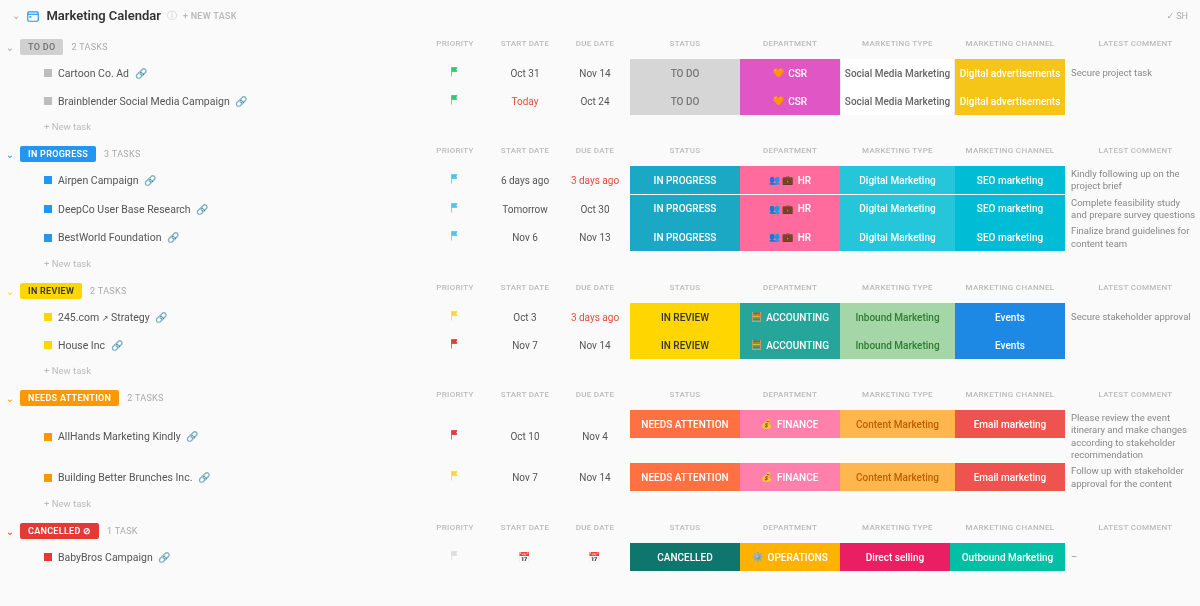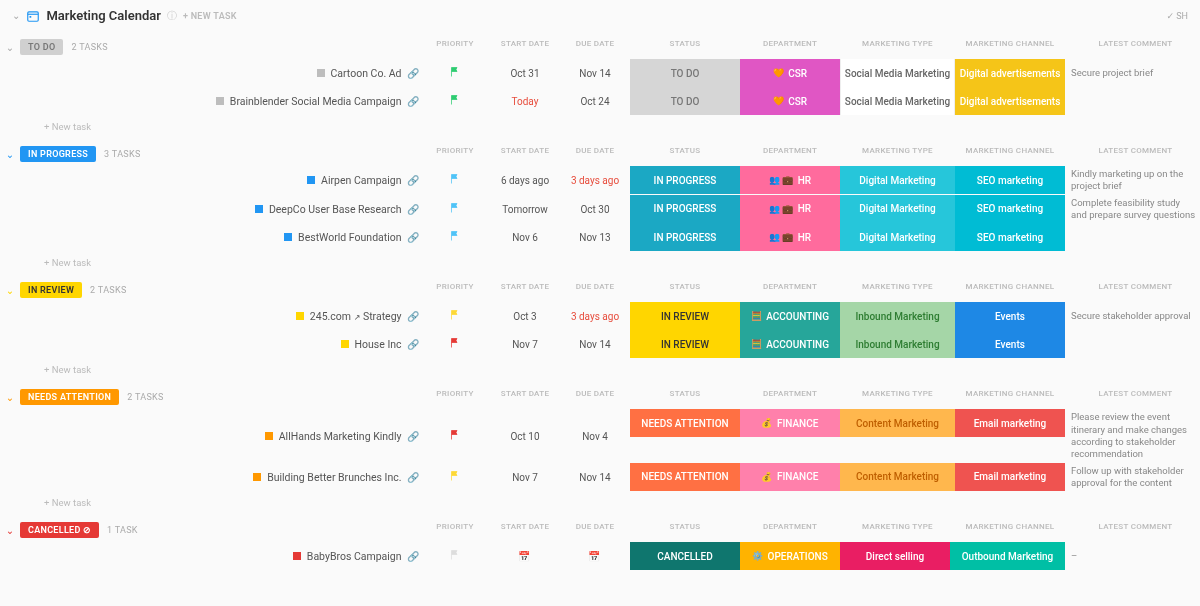--- a/index.html
+++ b/index.html
@@ -25,21 +25,21 @@
 .cell { display: flex; align-items: center; justify-content: center; font-size: 10px; }
 .namecell { justify-content: flex-start; padding-left: 44px; gap: 6px; }
 .namecell .sq { width: 8px; height: 8px; flex-shrink: 0; }
 .namecell .nm { color: #555; font-size: 10.5px; }
 .namecell .clip { color: #ccc; font-size: 10px; }
 .namecell .ext { font-size: 8px; }
 .pill { color: #fff; font-size: 10px; font-weight: 500; text-align: center; display: flex; align-items: center; justify-content: center; height: 28px; gap: 4px; }
 .comment { font-size: 9.5px; color: #888; text-align: left; padding: 2px 4px; line-height: 1.3; display: flex; align-items: center; }
 .newtask-row { font-size: 9.5px; color: #bbb; padding: 6px 0 6px 44px; }
 .flag { font-size: 11px; }
-.w-name { width: 420px; flex-shrink: 0; justify-content: flex-end; }
+.w-name { width: 420px; flex-shrink: 0; }
 .w-pri { width: 70px; flex-shrink: 0; }
 .w-sd { width: 70px; flex-shrink: 0; }
 .w-dd { width: 70px; flex-shrink: 0; }
 .w-st { width: 110px; flex-shrink: 0; }
 .w-dept { width: 100px; flex-shrink: 0; }
 .w-mt { width: 115px; flex-shrink: 0; }
 .w-mc { width: 110px; flex-shrink: 0; }
 .w-cm { width: 135px; flex-shrink: 0; padding-left: 6px; }
 .cols .w-name { text-align: left; }
 .red-txt { color: #e74c3c; }
@@ -94,21 +94,21 @@
             <span class="flag"><svg width="12" height="12" viewBox="0 0 24 24">
                 <path d="M5 3v18M5 3h11l-2 4 2 4H5" fill="#2ecc71" stroke="#2ecc71" stroke-width="1.5" stroke-linejoin="round"></path>
               </svg></span>
           </div>
       <div class="cell w-sd ">Oct 31</div>
       <div class="cell w-dd ">Nov 14</div>
       <div class="pill w-st" style="background:#d6d6d6;color:#777">TO DO</div>
       <div class="pill w-dept" style="background:#e056c4"><span style="font-size:9px">🧡</span> CSR</div>
       <div class="pill w-mt" style="background:#ffffff;color:#666;border-left:1px solid #eee;border-right:1px solid #eee">Social Media Marketing</div>
       <div class="pill w-mc" style="background:#f5c518;color:#fff">Digital advertisements</div>
-      <div class="comment w-cm">Secure project brief</div>
+      <div class="comment w-cm">Secure project task</div>
     </div>
         <div class="row">
       <div class="cell namecell w-name">
         <span class="sq" style="background:#bdbdbd"></span>
         <span class="nm">Brainblender Social Media Campaign</span>
         <span class="clip">🔗</span>
       </div>
       <div class="cell w-pri">
             <span class="flag"><svg width="12" height="12" viewBox="0 0 24 24">
                 <path d="M5 3v18M5 3h11l-2 4 2 4H5" fill="#2ecc71" stroke="#2ecc71" stroke-width="1.5" stroke-linejoin="round"></path>
@@ -152,21 +152,21 @@
             <span class="flag"><svg width="12" height="12" viewBox="0 0 24 24">
                 <path d="M5 3v18M5 3h11l-2 4 2 4H5" fill="#4fc3f7" stroke="#4fc3f7" stroke-width="1.5" stroke-linejoin="round"></path>
               </svg></span>
           </div>
       <div class="cell w-sd ">6 days ago</div>
       <div class="cell w-dd red-txt">3 days ago</div>
       <div class="pill w-st" style="background:#1ba8c4;color:#fff">IN PROGRESS</div>
       <div class="pill w-dept" style="background:#ff6b9d"><span style="font-size:9px">👥 💼</span> HR</div>
       <div class="pill w-mt" style="background:#26c6da;color:#fff">Digital Marketing</div>
       <div class="pill w-mc" style="background:#00bcd4;color:#fff">SEO marketing</div>
-      <div class="comment w-cm">Kindly marketing up on the project brief</div>
+      <div class="comment w-cm">Kindly following up on the project brief</div>
     </div>
         <div class="row">
       <div class="cell namecell w-name">
         <span class="sq" style="background:#2196f3"></span>
         <span class="nm">DeepCo User Base Research</span>
         <span class="clip">🔗</span>
       </div>
       <div class="cell w-pri">
             <span class="flag"><svg width="12" height="12" viewBox="0 0 24 24">
                 <path d="M5 3v18M5 3h11l-2 4 2 4H5" fill="#4fc3f7" stroke="#4fc3f7" stroke-width="1.5" stroke-linejoin="round"></path>
@@ -190,20 +190,21 @@
             <span class="flag"><svg width="12" height="12" viewBox="0 0 24 24">
                 <path d="M5 3v18M5 3h11l-2 4 2 4H5" fill="#4fc3f7" stroke="#4fc3f7" stroke-width="1.5" stroke-linejoin="round"></path>
               </svg></span>
           </div>
       <div class="cell w-sd ">Nov 6</div>
       <div class="cell w-dd ">Nov 13</div>
       <div class="pill w-st" style="background:#1ba8c4;color:#fff">IN PROGRESS</div>
       <div class="pill w-dept" style="background:#ff6b9d"><span style="font-size:9px">👥 💼</span> HR</div>
       <div class="pill w-mt" style="background:#26c6da;color:#fff">Digital Marketing</div>
       <div class="pill w-mc" style="background:#00bcd4;color:#fff">SEO marketing</div>
+      <div class="comment w-cm">Finalize brand guidelines for content team</div>
     </div>
     <div class="newtask-row">+ New task</div>
   </div>
       <div class="section">
     <div class="ghead" style="position: relative;">
       <span class="chev" style="color:#ffd600">⌄</span>
       <span class="badge" style="background:#ffd600;color:#333">IN REVIEW</span>
       <span class="count">2 TASKS</span>
       <div style="flex:1"></div>
     <div class="cols" style="position: absolute; left: 0px; right: 0px; top: 2px; pointer-events: none;">

